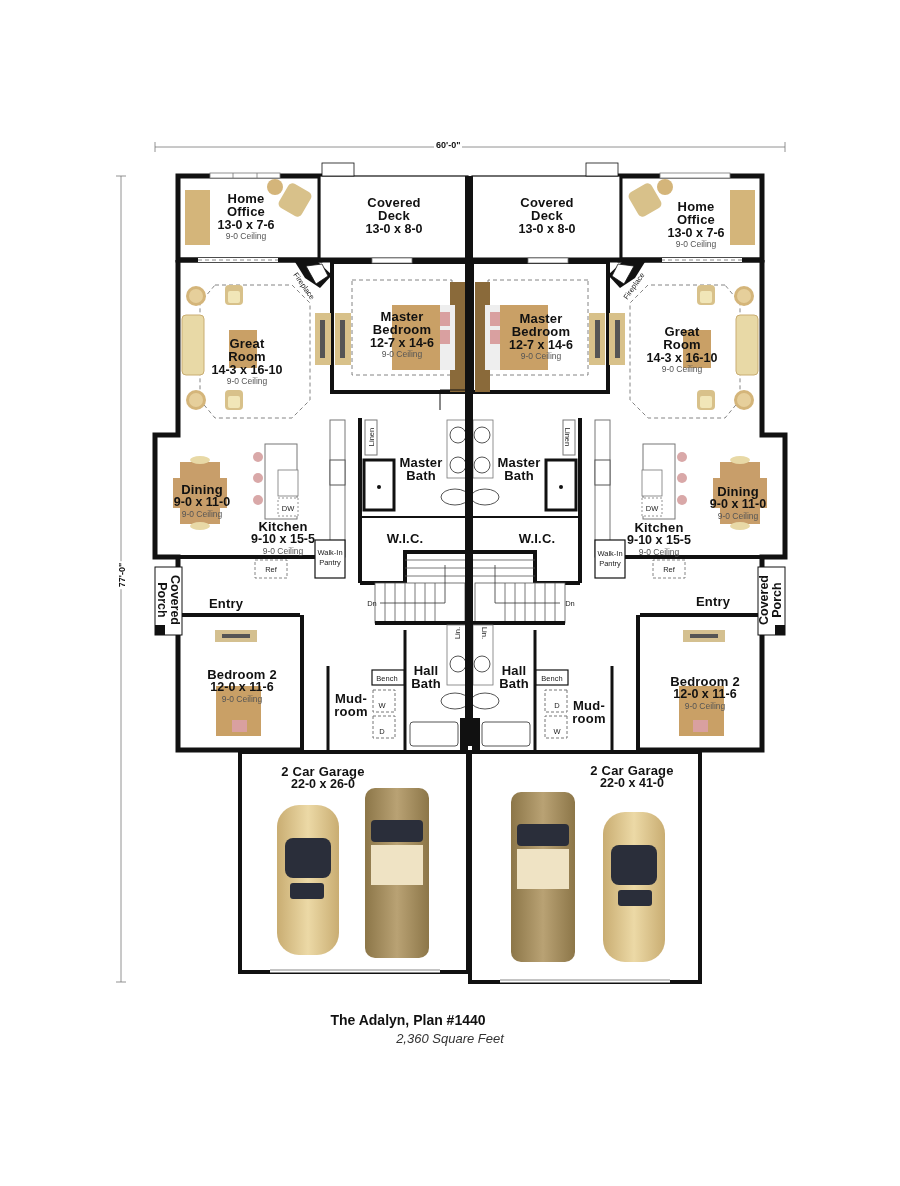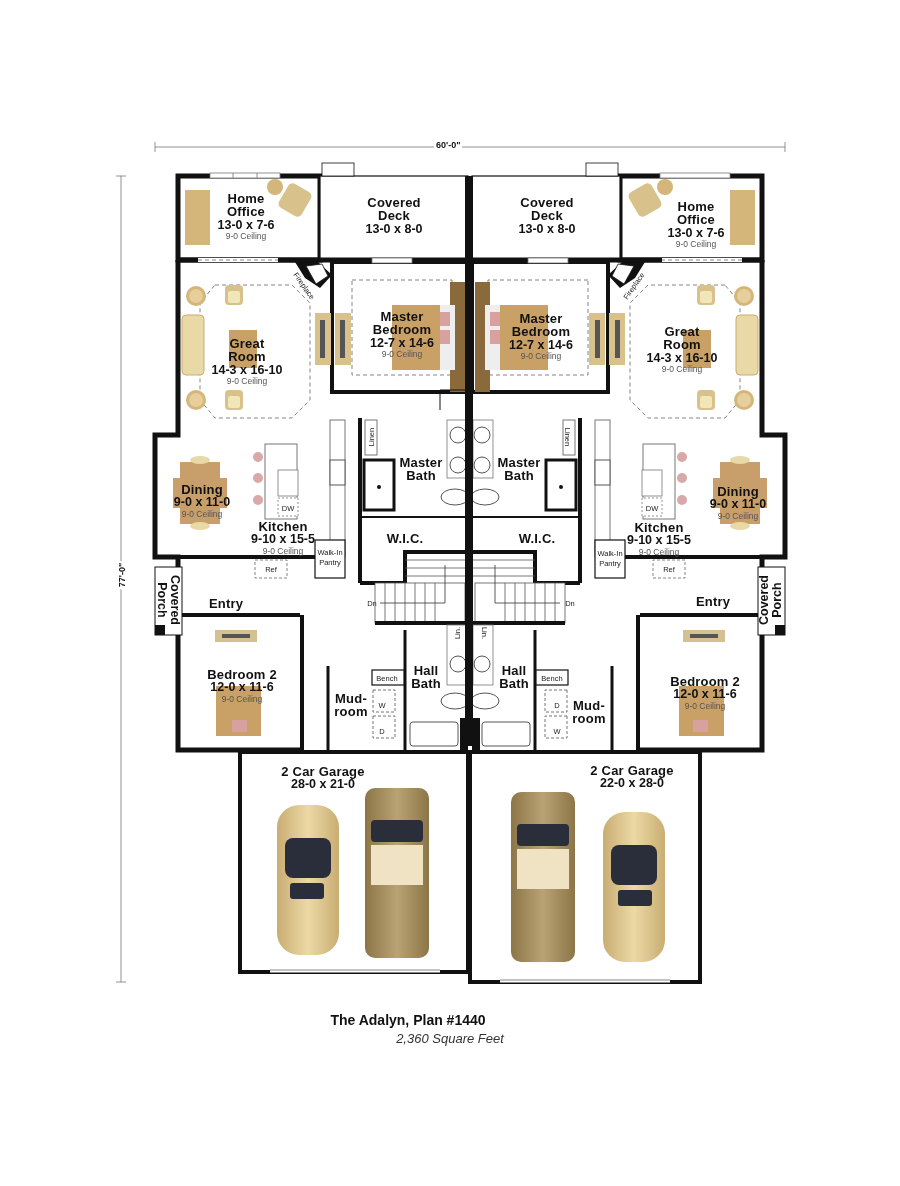--- a/index.html
+++ b/index.html
@@ -354,21 +354,21 @@
 <div class="sm" style="left:387px;top:678px;">Bench</div>
 <div class="sm" style="left:382px;top:705px;">W</div>
 <div class="sm" style="left:382px;top:731px;">D</div>
 <div class="lbl" style="left:426px;top:664px;">
   <span class="n">Hall</span>
   <span class="n">Bath</span>
 </div>
 <div class="sm" style="left:457px;top:633px;transform:translate(-50%,-50%) rotate(-90deg);">Lin.</div>
 <div class="lbl" style="left:323px;top:765px;">
   <span class="n">2 Car Garage</span>
-  <span class="d">28-0 x 21-0</span>
+  <span class="d">22-0 x 26-0</span>
 </div>
 
 <div class="lbl" style="left:696px;top:200px;">
   <span class="n">Home</span>
   <span class="n">Office</span>
   <span class="d">13-0 x 7-6</span>
   <span class="c">9-0 Ceiling</span>
 </div>
 <div class="lbl" style="left:547px;top:196px;">
   <span class="n">Covered</span>
@@ -430,17 +430,17 @@
 <div class="sm" style="left:552px;top:678px;">Bench</div>
 <div class="sm" style="left:557px;top:705px;">D</div>
 <div class="sm" style="left:557px;top:731px;">W</div>
 <div class="lbl" style="left:514px;top:664px;">
   <span class="n">Hall</span>
   <span class="n">Bath</span>
 </div>
 <div class="sm" style="left:484px;top:633px;transform:translate(-50%,-50%) rotate(90deg);">Lin.</div>
 <div class="lbl" style="left:632px;top:764px;">
   <span class="n">2 Car Garage</span>
-  <span class="d">22-0 x 28-0</span>
+  <span class="d">22-0 x 41-0</span>
 </div>
 
 <div id="title">The Adalyn, Plan #1440</div>
 <div id="subtitle">2,360 Square Feet</div>
 
 </body></html>

